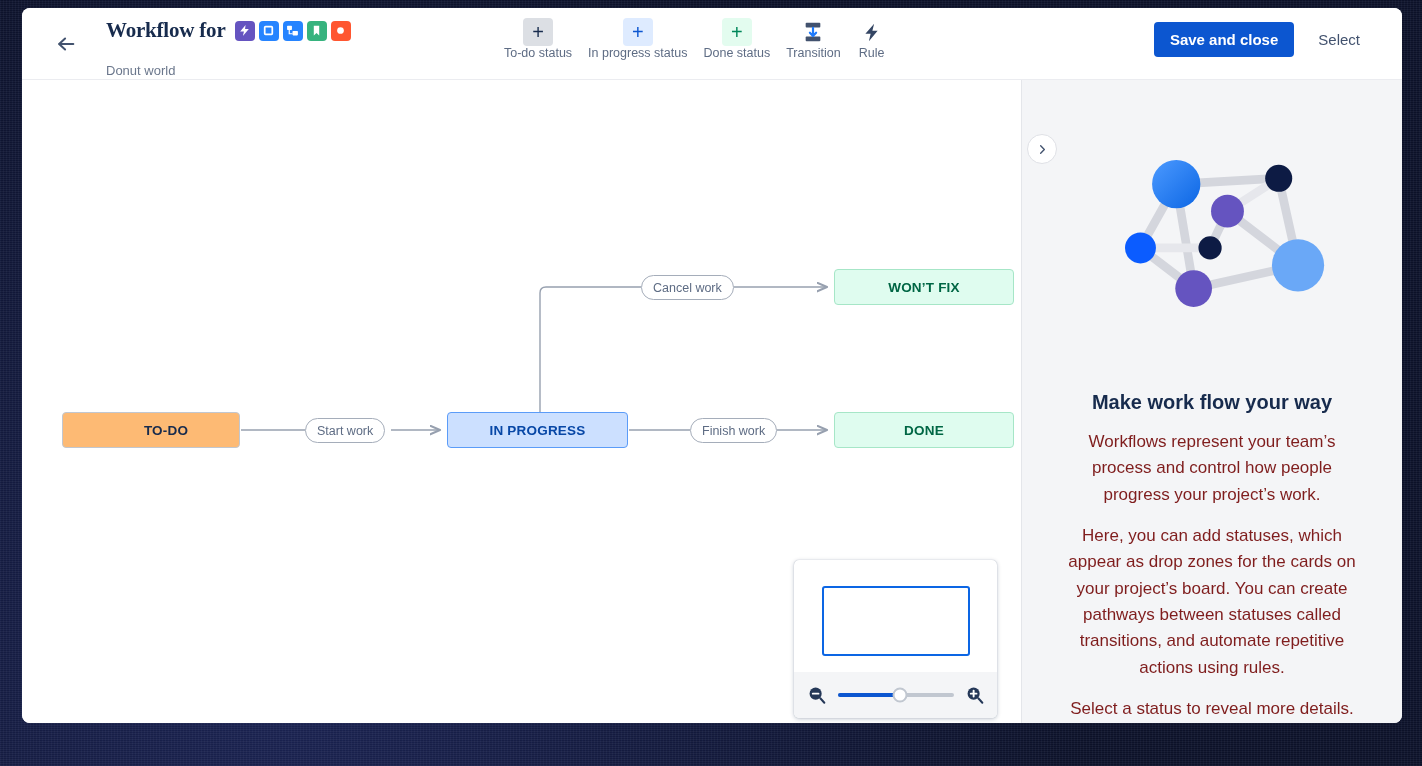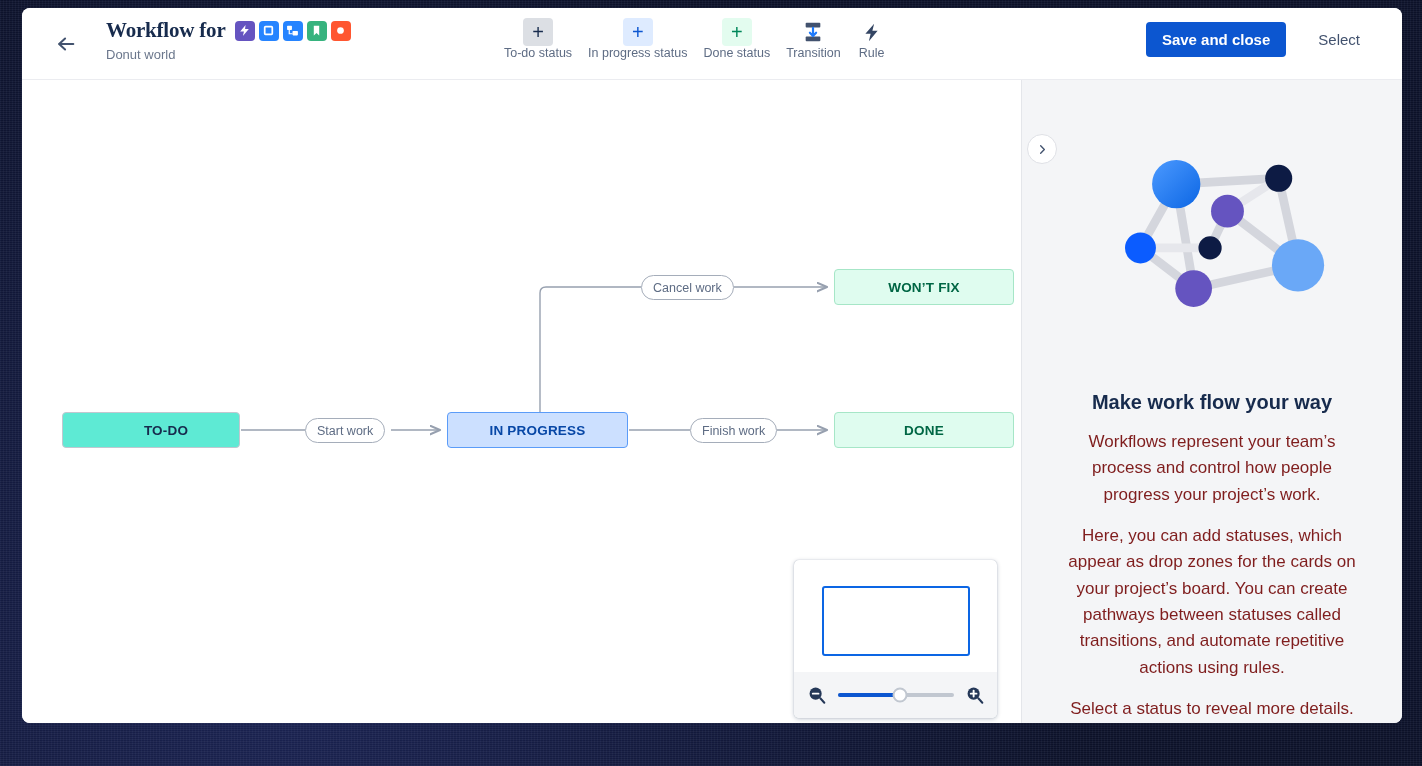--- a/index.html
+++ b/index.html
@@ -46,42 +46,42 @@
   #page-title {
     font-size: 21px; font-weight: bold; color: #172b4d;
     letter-spacing: -.2px; white-space: nowrap; font-family: Liberation Serif, serif;
   }
   #title-icons { display: flex; gap: 4px; align-items: center; }
   .ticon {
     width: 20px; height: 20px; border-radius: 4px;
     display: flex; align-items: center; justify-content: center;
   }
   .ticon svg { width: 13px; height: 13px; display: block; }
-  #subtitle { font-size: 13px; color: #6b778c; margin-top: 4px; }
+  #subtitle { font-size: 13px; color: #6b778c; margin-top: 20px; }
 
   
   #toolbar {
     position: absolute; left: 474px; top: 10px;
     display: flex; align-items: flex-start; gap: 0px;
   }
   .tool {
     display: flex; flex-direction: column; align-items: center;
     cursor: pointer; padding: 0 8px;
   }
   .tool-ico {
     width: 30px; height: 28px; border-radius: 4px;
     display: flex; align-items: center; justify-content: center;
     font-size: 20px; line-height: 1;
   }
   .tool-lbl { font-size: 12.5px; color: #5e6c84; white-space: nowrap; }
   .plus { font-weight: 400; }
 
   #header-actions {
     position: absolute; right: 28px; top: 14px;
-    display: flex; align-items: center; gap: 18px;
+    display: flex; align-items: center; gap: 10px;
   }
   #save-btn {
     background: #0c56d0; color: #fff; border: none;
     font-size: 15px; font-weight: bold;
     padding: 9px 16px; border-radius: 4px; cursor: pointer;
     font-family: "Liberation Sans", sans-serif;
   }
   #discard-btn {
     background: transparent; border: none; color: #42526e;
     font-size: 15px; padding: 9px 14px; cursor: pointer;
@@ -98,21 +98,21 @@
   #canvas-svg { position: absolute; left: 0; top: 0; }
 
   .node {
     position: absolute;
     height: 36px;
     border-radius: 4px;
     display: flex; align-items: center; justify-content: center;
     font-size: 13.5px; font-weight: bold; letter-spacing: .2px;
     cursor: pointer;
   }
-  .node-todo { background: #5eead4; border: 1px solid #c1c7d0; color: #172b4d; padding-left: 30px; }
+  .node-todo { background: #fdba74; border: 1px solid #c1c7d0; color: #172b4d; padding-left: 30px; }
   .node-prog { background: #cce0ff; border: 1px solid #5b9cf8; color: #0747a6; }
   .node-done { background: #dffcef; border: 1px solid #a6e6c7; color: #006644; }
 
   .pill {
     position: absolute;
     background: #fff;
     border: 1px solid #a5adba;
     border-radius: 14px;
     height: 25px;
     display: flex; align-items: center; justify-content: center;

